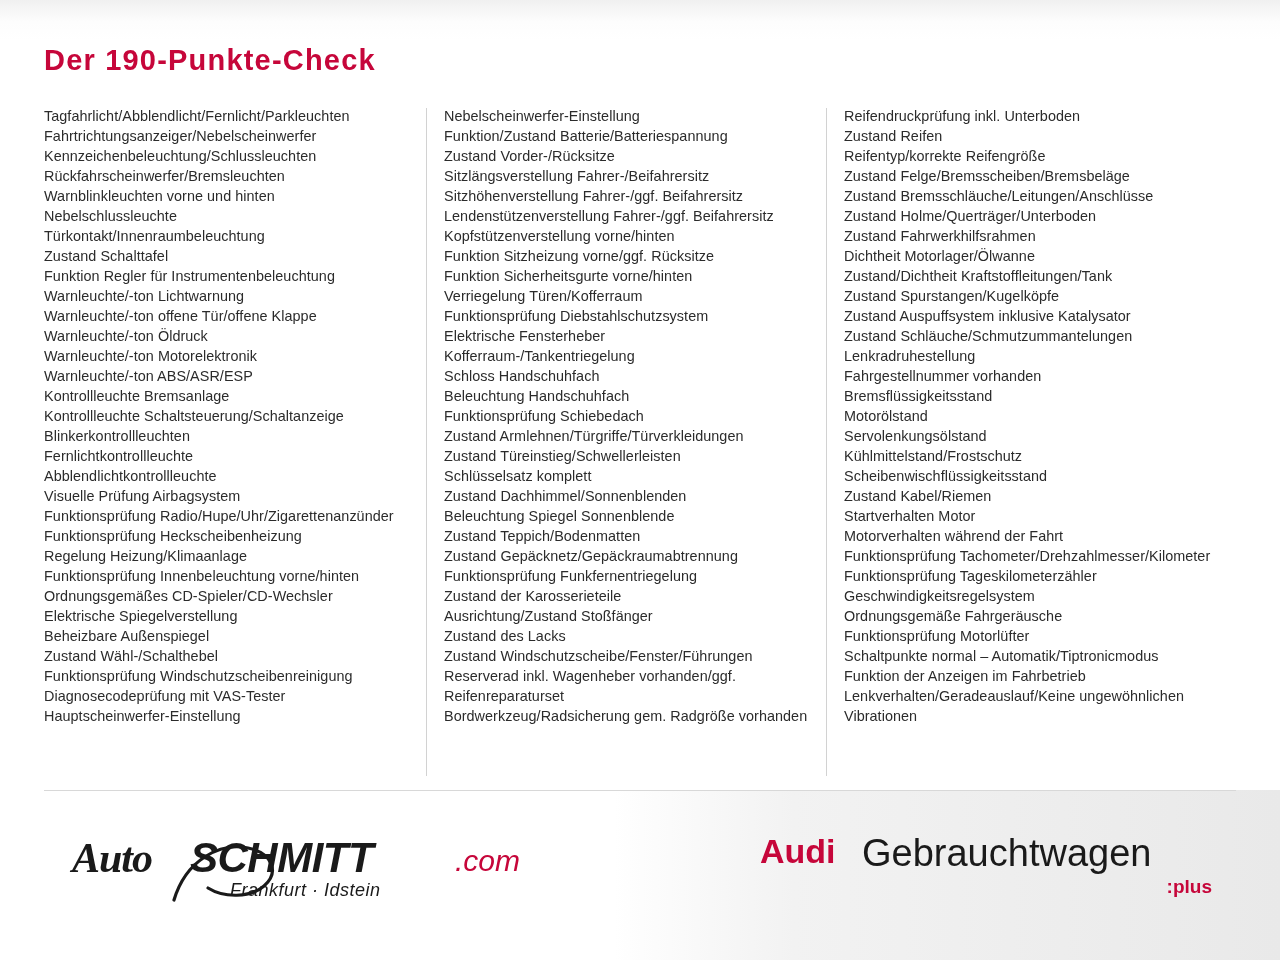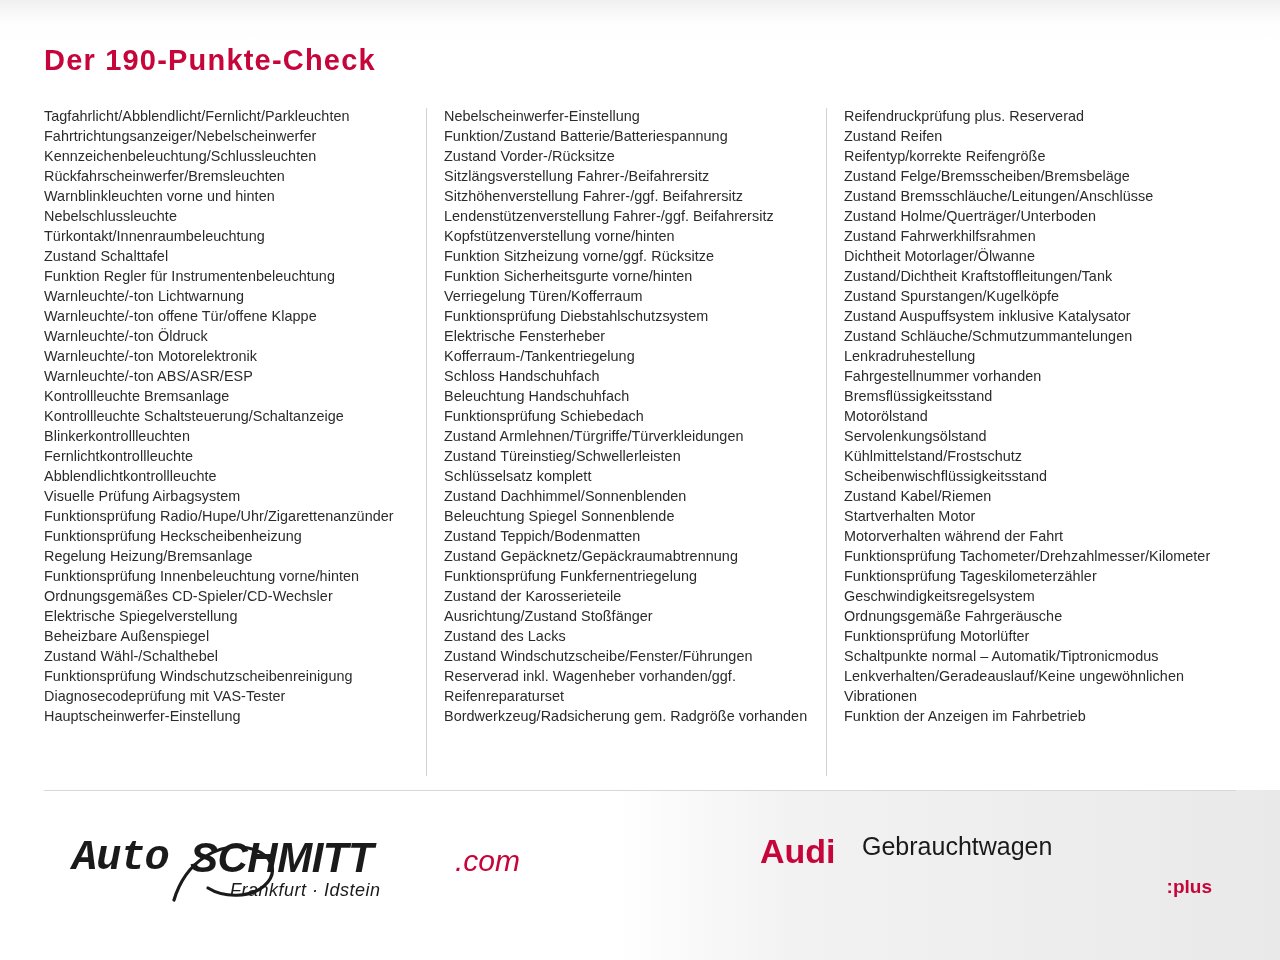--- a/index.html
+++ b/index.html
@@ -86,21 +86,21 @@
   }
   .logo-auto {
     position: absolute;
     left: 0;
     top: 6px;
     font-size: 42px;
     font-weight: bold;
     font-style: italic;
     color: #1a1a1a;
     letter-spacing: -1px;
-    font-family: Liberation Mono, monospace;
+    font-family: Liberation Serif, serif;
   }
   .logo-schmitt {
     position: absolute;
     left: 118px;
     top: 6px;
     font-size: 42px;
     font-weight: bold;
     font-style: italic;
     color: #1a1a1a;
     letter-spacing: -0.5px;
@@ -147,21 +147,21 @@
     top: 0px;
     font-size: 34px;
     font-weight: bold;
     color: #c6063a;
     font-family: "Liberation Sans", sans-serif;
   }
   .audi-gw {
     position: absolute;
     left: 110px;
     top: 0px;
-    font-size: 25px;
+    font-size: 38px;
     color: #1a1a1a;
     font-family: "Liberation Sans", sans-serif;
   }
   .audi-plus {
     position: absolute;
     right: 10px;
     top: 44px;
     font-size: 19px;
     font-weight: bold;
     color: #c6063a;
@@ -195,21 +195,21 @@
       <div class="item">Warnleuchte/-ton Motorelektronik</div>
       <div class="item">Warnleuchte/-ton ABS/ASR/ESP</div>
       <div class="item">Kontrollleuchte Bremsanlage</div>
       <div class="item">Kontrollleuchte Schaltsteuerung/Schaltanzeige</div>
       <div class="item">Blinkerkontrollleuchten</div>
       <div class="item">Fernlichtkontrollleuchte</div>
       <div class="item">Abblendlichtkontrollleuchte</div>
       <div class="item">Visuelle Prüfung Airbagsystem</div>
       <div class="item">Funktionsprüfung Radio/Hupe/Uhr/Zigarettenanzünder</div>
       <div class="item">Funktionsprüfung Heckscheibenheizung</div>
-      <div class="item">Regelung Heizung/Bremsanlage</div>
+      <div class="item">Regelung Heizung/Klimaanlage</div>
       <div class="item">Funktionsprüfung Innenbeleuchtung vorne/hinten</div>
       <div class="item">Ordnungsgemäßes CD-Spieler/CD-Wechsler</div>
       <div class="item">Elektrische Spiegelverstellung</div>
       <div class="item">Beheizbare Außenspiegel</div>
       <div class="item">Zustand Wähl-/Schalthebel</div>
       <div class="item">Funktionsprüfung Windschutzscheibenreinigung</div>
       <div class="item">Diagnosecodeprüfung mit VAS-Tester</div>
       <div class="item">Hauptscheinwerfer-Einstellung</div>
     </div>
 
@@ -240,21 +240,21 @@
       <div class="item">Funktionsprüfung Funkfernentriegelung</div>
       <div class="item">Zustand der Karosserieteile</div>
       <div class="item">Ausrichtung/Zustand Stoßfänger</div>
       <div class="item">Zustand des Lacks</div>
       <div class="item">Zustand Windschutzscheibe/Fenster/Führungen</div>
       <div class="item">Reserverad inkl. Wagenheber vorhanden/ggf. Reifenreparaturset</div>
       <div class="item">Bordwerkzeug/Radsicherung gem. Radgröße vorhanden</div>
     </div>
 
     <div class="col col-3">
-      <div class="item">Reifendruckprüfung plus. Reserverad</div>
+      <div class="item">Reifendruckprüfung inkl. Unterboden</div>
       <div class="item">Zustand Reifen</div>
       <div class="item">Reifentyp/korrekte Reifengröße</div>
       <div class="item">Zustand Felge/Bremsscheiben/Bremsbeläge</div>
       <div class="item">Zustand Bremsschläuche/Leitungen/Anschlüsse</div>
       <div class="item">Zustand Holme/Querträger/Unterboden</div>
       <div class="item">Zustand Fahrwerkhilfsrahmen</div>
       <div class="item">Dichtheit Motorlager/Ölwanne</div>
       <div class="item">Zustand/Dichtheit Kraftstoffleitungen/Tank</div>
       <div class="item">Zustand Spurstangen/Kugelköpfe</div>
       <div class="item">Zustand Auspuffsystem inklusive Katalysator</div>
@@ -268,22 +268,22 @@
       <div class="item">Scheibenwischflüssigkeitsstand</div>
       <div class="item">Zustand Kabel/Riemen</div>
       <div class="item">Startverhalten Motor</div>
       <div class="item">Motorverhalten während der Fahrt</div>
       <div class="item">Funktionsprüfung Tachometer/Drehzahlmesser/Kilometer</div>
       <div class="item">Funktionsprüfung Tageskilometerzähler</div>
       <div class="item">Geschwindigkeitsregelsystem</div>
       <div class="item">Ordnungsgemäße Fahrgeräusche</div>
       <div class="item">Funktionsprüfung Motorlüfter</div>
       <div class="item">Schaltpunkte normal – Automatik/Tiptronicmodus</div>
+      <div class="item">Funktion der Anzeigen im Fahrbetrieb</div>
       <div class="item">Lenkverhalten/Geradeauslauf/Keine ungewöhnlichen Vibrationen</div>
-      <div class="item">Funktion der Anzeigen im Fahrbetrieb</div>
     </div>
   </div>
 
   <div class="footer-band"></div>
   <div class="footer-rule"></div>
 
   <div class="logo-left">
     <span class="logo-auto">Auto</span>
     <svg class="logo-swoosh" viewBox="0 0 120 72">
       <path d="M6 62 C 18 22, 52 4, 80 10 C 104 15, 112 34, 96 48 C 82 60, 56 60, 40 50" fill="none" stroke="#1a1a1a" stroke-width="3.2" stroke-linecap="round"></path>

